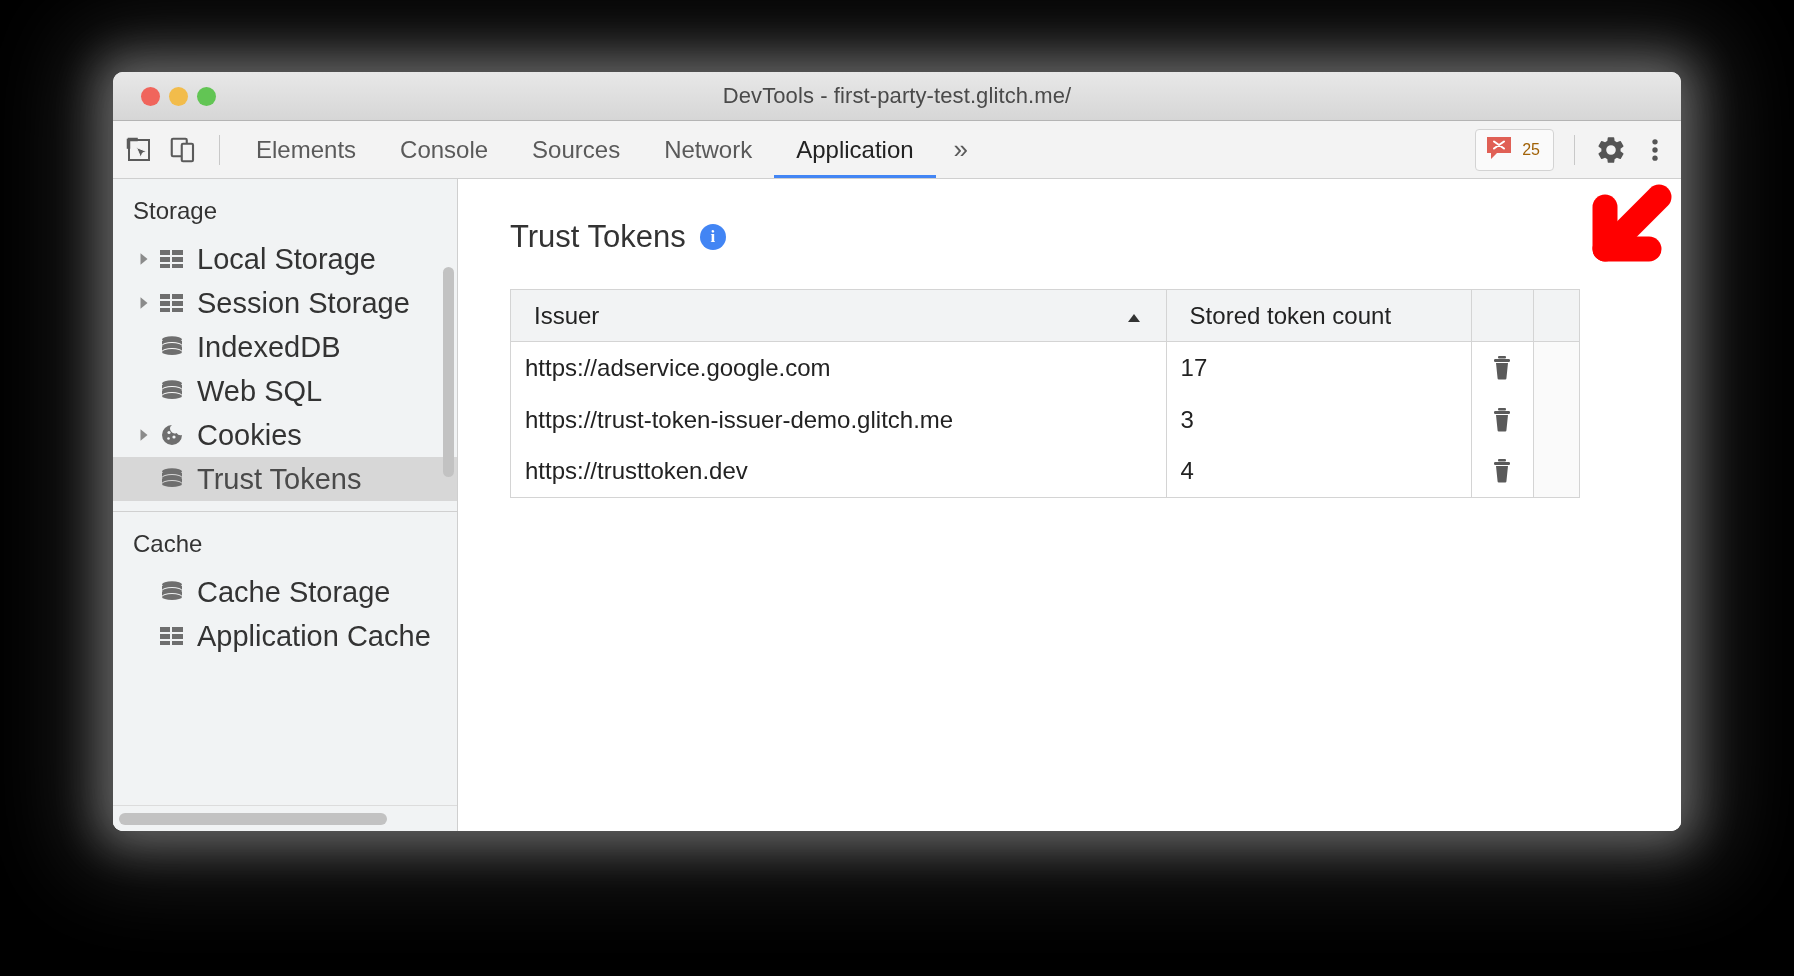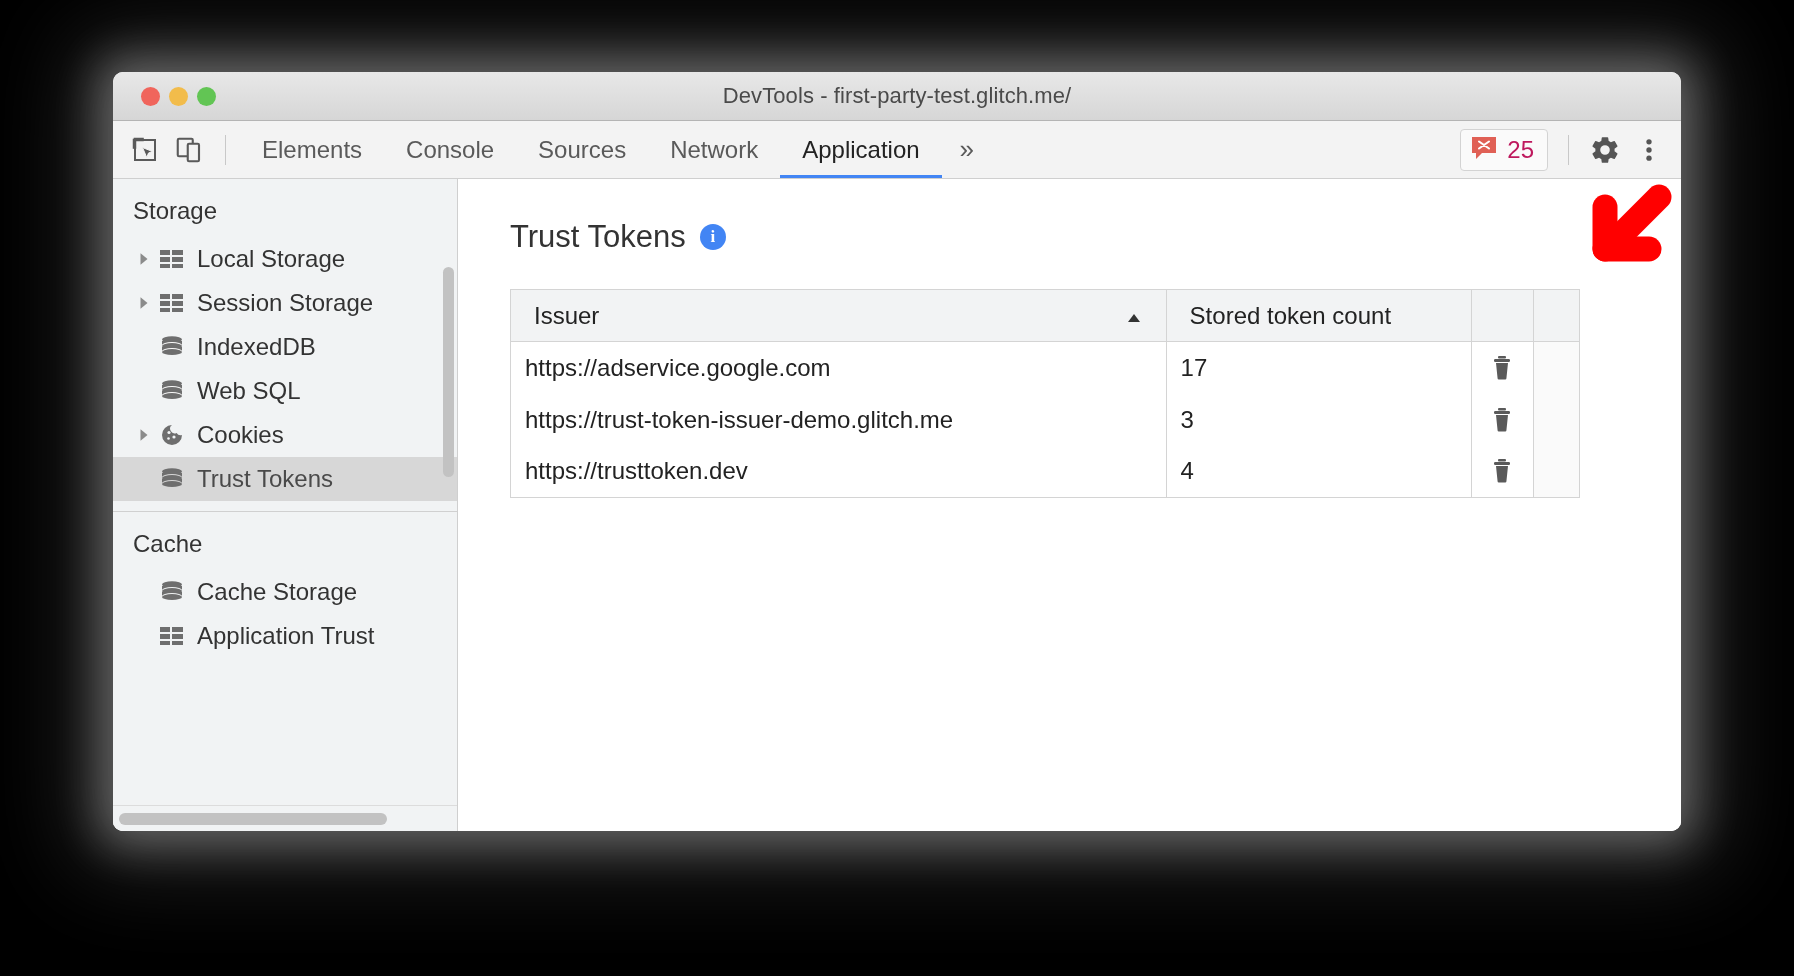--- a/index.html
+++ b/index.html
@@ -68,21 +68,21 @@
     letter-spacing: 0.1px;
   }
 
   
   #tabbar {
     height: 58px;
     background: #f3f3f3;
     border-bottom: 1px solid #cfcfcf;
     display: flex;
     align-items: center;
-    padding: 0 10px;
+    padding: 0 4px;
     box-sizing: border-box;
   }
 
   .tool-icon-btn {
     width: 44px; height: 44px;
     display: flex; align-items: center; justify-content: center;
     flex: none;
   }
   .vsep {
     width: 1px;
@@ -129,22 +129,22 @@
     display: flex;
     align-items: center;
     gap: 9px;
     border: 1px solid #d3d3d3;
     border-radius: 4px;
     background: #fafafa;
     padding: 5px 13px 5px 9px;
     margin-right: 6px;
   }
   #error-count {
-    font-size: 24px;
-    color: #be185d;
+    font-size: 16px;
+    color: #a16207;
   }
 
   
   #body {
     display: flex;
     height: calc(759px - 48px - 58px);
     background: #ffffff;
   }
 
   
@@ -165,21 +165,21 @@
   .section-title {
     font-size: 24px;
     color: #333333;
     padding: 18px 15px 12px 20px;
   }
   .tree-item {
     display: flex;
     align-items: center;
     height: 44px;
     padding-left: 20px;
-    font-size: 24px;
+    font-size: 29px;
     color: #333333;
     box-sizing: border-box;
   }
   .tree-item.selected {
     background: #d7d7d7;
     color: #4a4a4a;
   }
   .twisty {
     width: 22px;
     flex: none;
@@ -547,21 +547,21 @@
             <span class="tree-icon">
               <svg width="26" height="22" viewBox="0 0 26 22">
                 <rect x="1" y="2" width="10" height="5" fill="#6e6e6e"></rect>
                 <rect x="13" y="2" width="11" height="5" fill="#6e6e6e"></rect>
                 <rect x="1" y="9" width="10" height="5" fill="#6e6e6e"></rect>
                 <rect x="13" y="9" width="11" height="5" fill="#6e6e6e"></rect>
                 <rect x="1" y="16" width="10" height="4" fill="#6e6e6e"></rect>
                 <rect x="13" y="16" width="11" height="4" fill="#6e6e6e"></rect>
               </svg>
             </span>
-            <span class="tree-label">Application Trust</span>
+            <span class="tree-label">Application Cache</span>
           </div>
 
           <div id="sidebar-vscroll"></div>
         </div>
 
         <div id="sidebar-hscroll-track">
           <div id="sidebar-hscroll-thumb"></div>
         </div>
       </div>
 

